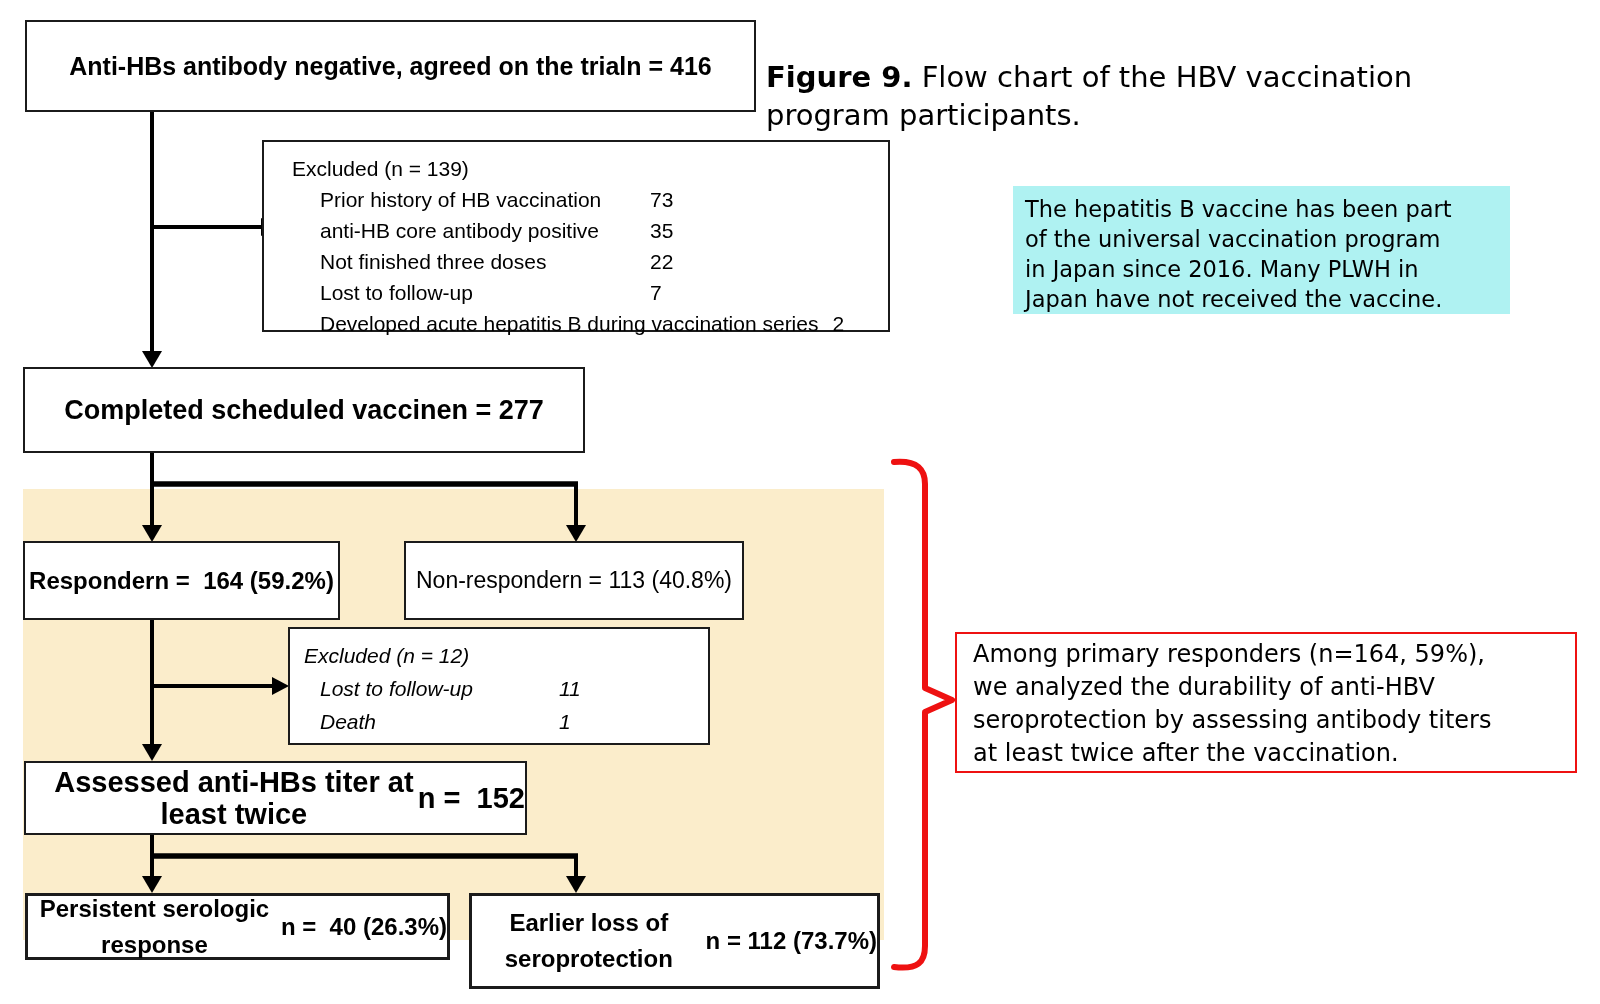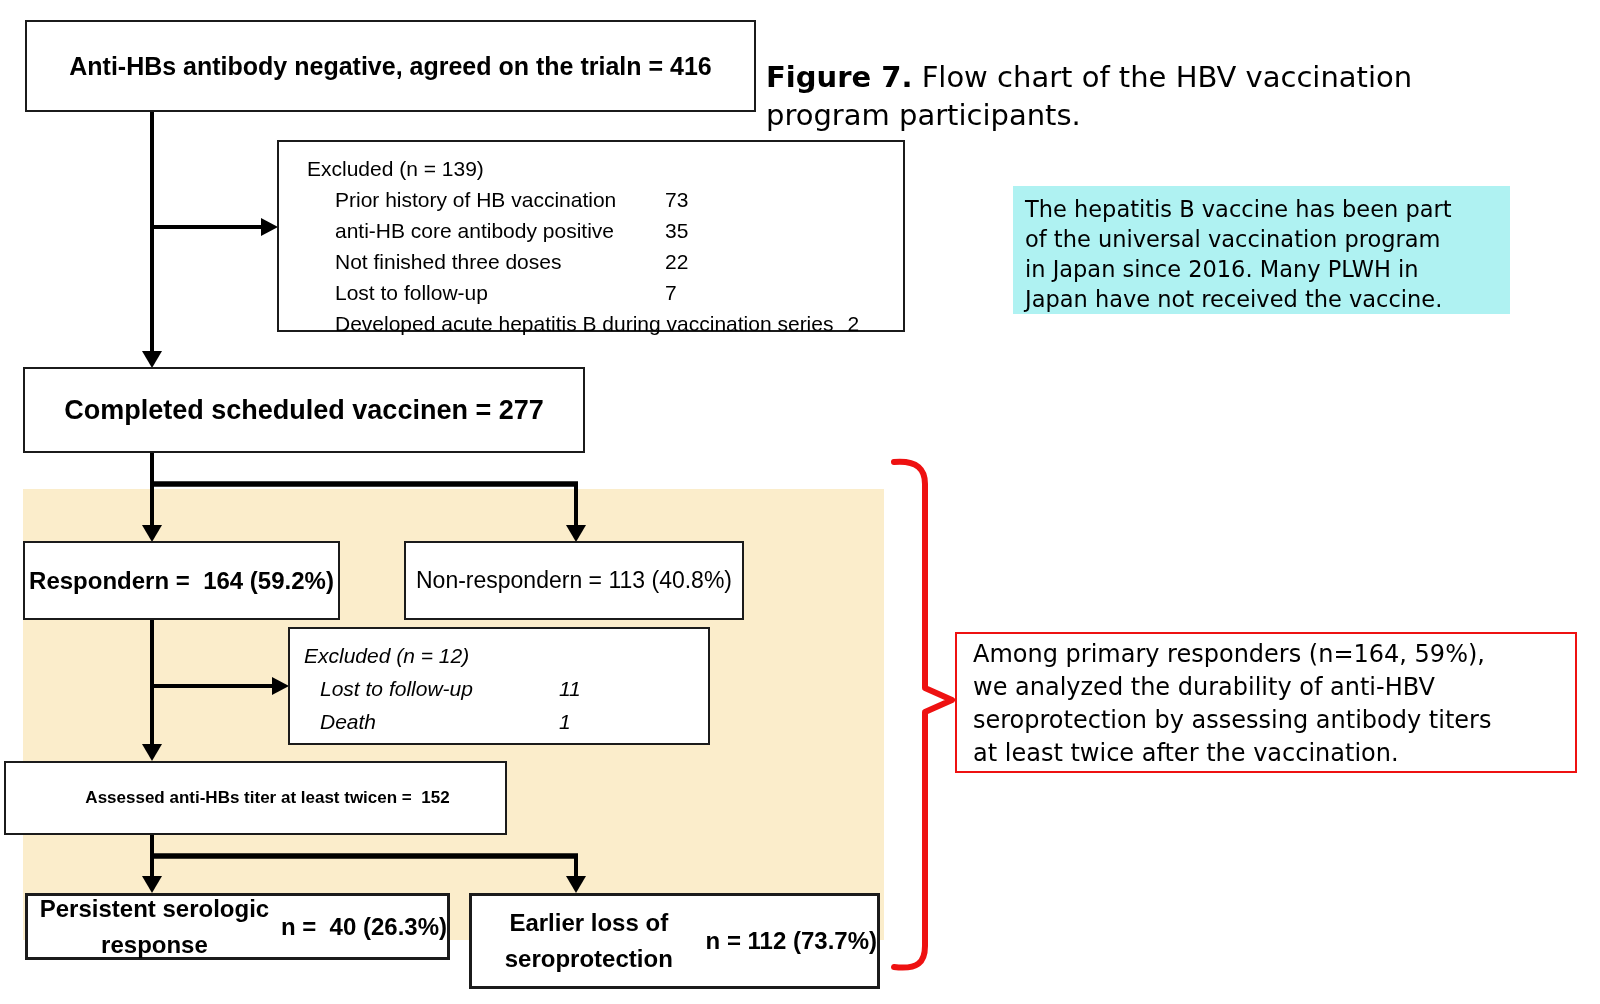--- a/index.html
+++ b/index.html
@@ -67,30 +67,30 @@
       <polygon points="566,525 586,525 576,542"></polygon>
       <polygon points="142,744 162,744 152,761"></polygon>
       <polygon points="272,677 272,695 289,686"></polygon>
       <polygon points="142,876 162,876 152,893"></polygon>
       <polygon points="566,876 586,876 576,893"></polygon>
     </g>
     <path d="M894 462 C918 460 925 470 925 484 L925 688 L952 700 L925 712 L925 946 C925 962 918 970 894 967" fill="none" stroke-width="6" stroke-linecap="round" stroke-linejoin="round" stroke="#EE1111"></path>
   </svg>
 
   <div class="caption" style="left:766px;top:20px;width:790px;">
-    <span class="cap-bold">Figure 7.</span><span> Flow chart of the HBV vaccination
+    <span class="cap-bold">Figure 9.</span><span> Flow chart of the HBV vaccination
 program participants.</span>
   </div>
 
   <div class="fbox" style="left:25px;top:20px;width:731px;height:92px;font-size:25px;line-height:34px;">
     <div class="btitle">Anti-HBs antibody negative, agreed on the trial</div>
     <div class="bn">n = 416</div>
   </div>
 
-  <div class="exbox" style="left:277px;top:140px;width:628px;height:192px;font-size:21px;line-height:31px;padding:11px 0 0 28px;">
+  <div class="exbox" style="left:262px;top:140px;width:628px;height:192px;font-size:21px;line-height:31px;padding:11px 0 0 28px;">
     <div class="ex-title">Excluded (n = 139)</div>
     <div class="ex-row" style="margin-left:28px;">
       <span class="ex-label" style="min-width:330px;">Prior history of HB vaccination</span><span>73</span>
     </div>
     <div class="ex-row" style="margin-left:28px;">
       <span class="ex-label" style="min-width:330px;">anti-HB core antibody positive</span><span>35</span>
     </div>
     <div class="ex-row" style="margin-left:28px;">
       <span class="ex-label" style="min-width:330px;">Not finished three doses</span><span>22</span>
     </div>
@@ -125,21 +125,21 @@
   <div class="exbox" style="left:288px;top:627px;width:422px;height:118px;font-size:21px;line-height:33px;padding:10px 0 0 14px;font-style:italic;">
     <div class="ex-title">Excluded (n = 12)</div>
     <div class="ex-row" style="margin-left:16px;">
       <span class="ex-label" style="min-width:239px;">Lost to follow-up</span><span>11</span>
     </div>
     <div class="ex-row" style="margin-left:16px;">
       <span class="ex-label" style="min-width:239px;">Death</span><span>1</span>
     </div>
   </div>
 
-  <div class="fbox" style="left:4px;top:761px;width:503px;height:74px;font-size:17px;line-height:32px;padding-left:24px;">
+  <div class="fbox" style="left:24px;top:761px;width:503px;height:74px;font-size:29px;line-height:32px;padding-left:24px;">
     <div class="btitle">Assessed anti-HBs titer at least twice</div>
     <div class="bn">n =  152</div>
   </div>
 
   <div class="fbox thick" style="left:25px;top:893px;width:425px;height:67px;font-size:24px;line-height:36px;">
     <div class="btitle">Persistent serologic response</div>
     <div class="bn">n =  40 (26.3%)</div>
   </div>
 
   <div class="fbox thick" style="left:462px;top:893px;width:411px;height:96px;font-size:24px;line-height:36px;margin-left:7px;">

